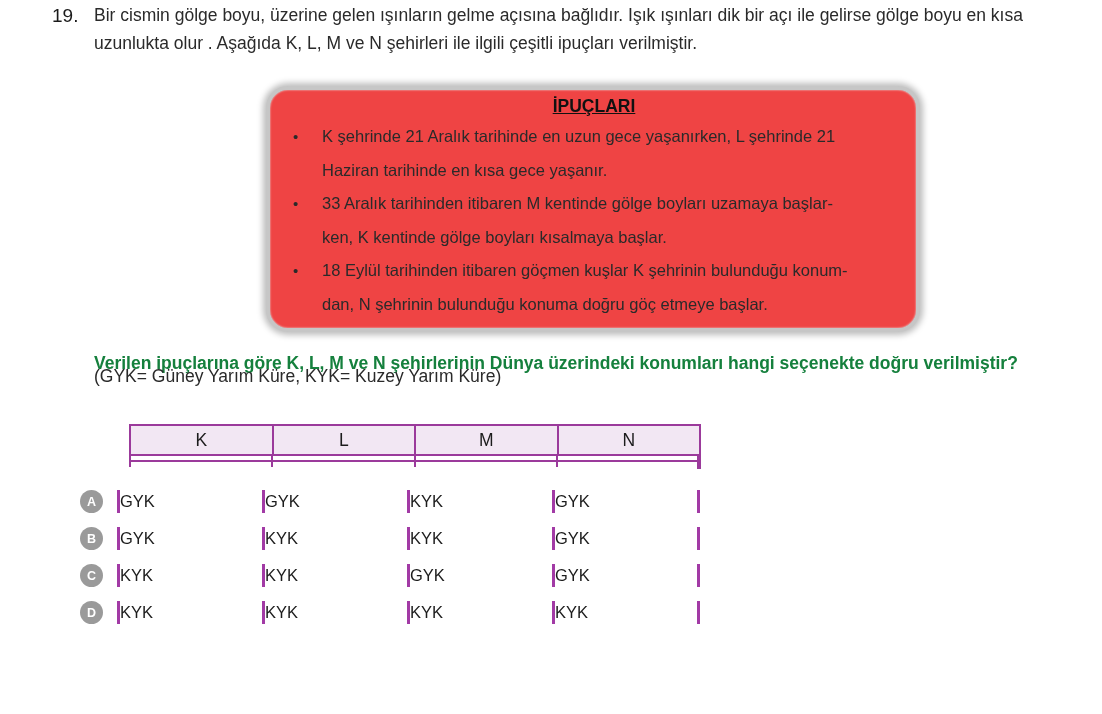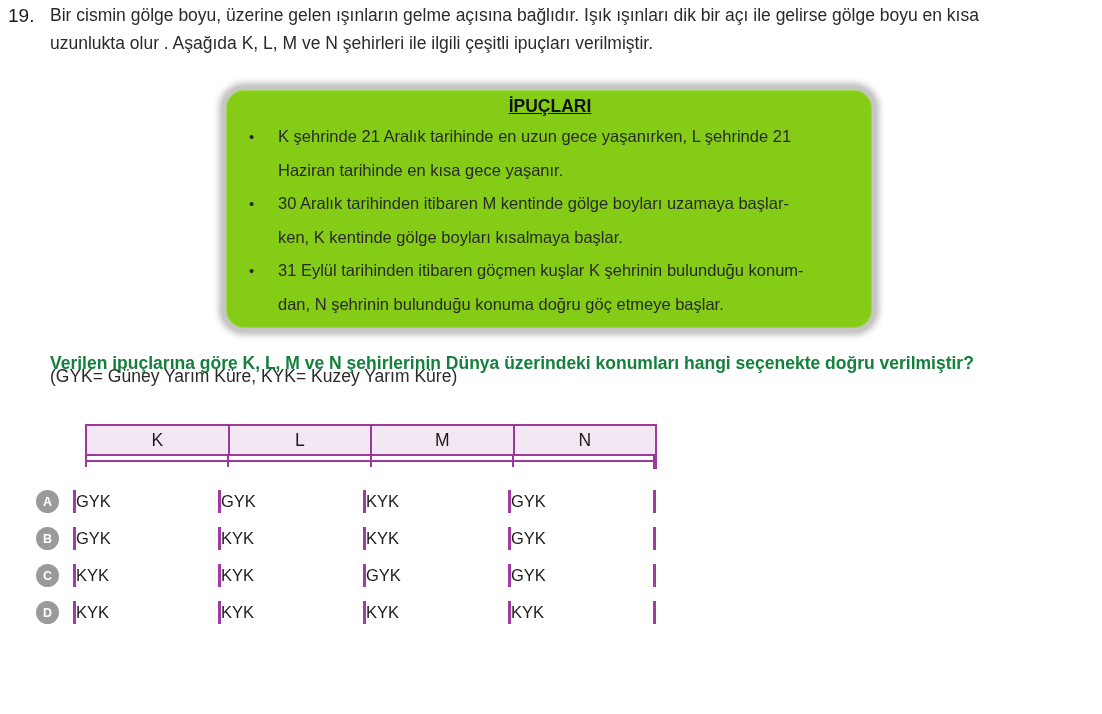--- a/index.html
+++ b/index.html
@@ -8,21 +8,21 @@
     background: #ffffff;
   }
   body {
     width: 1102px;
     height: 714px;
     position: relative;
     font-family: "Liberation Sans", sans-serif;
     color: #1f1f1f;
     overflow: hidden;
   }
-  .abs { position: absolute; }
+  .abs { position: absolute; margin-left: 44px; }
 
   
   .q-number {
     left: 8px; top: 5px;
     font-size: 19px;
     color: #1a1a1a;
   }
   .q-text {
     left: 50px; top: 1px;
     width: 1045px;
@@ -30,21 +30,21 @@
     line-height: 28px;
     white-space: pre-line;
     color: #2a2a2a;
   }
 
   
   .clues-box {
     left: 222px; top: 86px;
     width: 654px; height: 246px;
     box-sizing: border-box;
-    background: #84cc16;
+    background: #ef4444;
     border: 4px solid #c6c6c6;
     border-radius: 22px;
     box-shadow: 0 0 6px 3px #bdbdbd, inset 0 0 2px #e8e8e8;
     padding: 4px 10px 0 12px;
   }
   .clues-title {
     text-align: center;
     font-weight: bold;
     text-decoration: underline;
     font-size: 17.5px;
@@ -171,26 +171,26 @@
 <div class="abs clues-box">
   <div class="clues-title">İPUÇLARI</div>
 
   <div class="clue-item">
     <span class="clue-marker">•</span>
     <span class="clue-text">K şehrinde 21 Aralık tarihinde en uzun gece yaşanırken, L şehrinde 21
 Haziran tarihinde en kısa gece yaşanır.</span>
   </div>
   <div class="clue-item">
     <span class="clue-marker">•</span>
-    <span class="clue-text">30 Aralık tarihinden itibaren M kentinde gölge boyları uzamaya başlar-
+    <span class="clue-text">33 Aralık tarihinden itibaren M kentinde gölge boyları uzamaya başlar-
 ken, K kentinde gölge boyları kısalmaya başlar.</span>
   </div>
   <div class="clue-item">
     <span class="clue-marker">•</span>
-    <span class="clue-text">31 Eylül tarihinden itibaren göçmen kuşlar K şehrinin bulunduğu konum-
+    <span class="clue-text">18 Eylül tarihinden itibaren göçmen kuşlar K şehrinin bulunduğu konum-
 dan, N şehrinin bulunduğu konuma doğru göç etmeye başlar.</span>
   </div>
 </div>
 
 <div class="abs prompt-bold">Verilen ipuçlarına göre K, L, M ve N şehirlerinin Dünya üzerindeki konumları hangi seçenekte doğru verilmiştir?</div>
 <div class="abs prompt-legend">(GYK= Güney Yarım Küre, KYK= Kuzey Yarım Küre)</div>
 
 <div class="abs header-wrap">
   <div class="city-header">
     <div class="cell">K</div>

